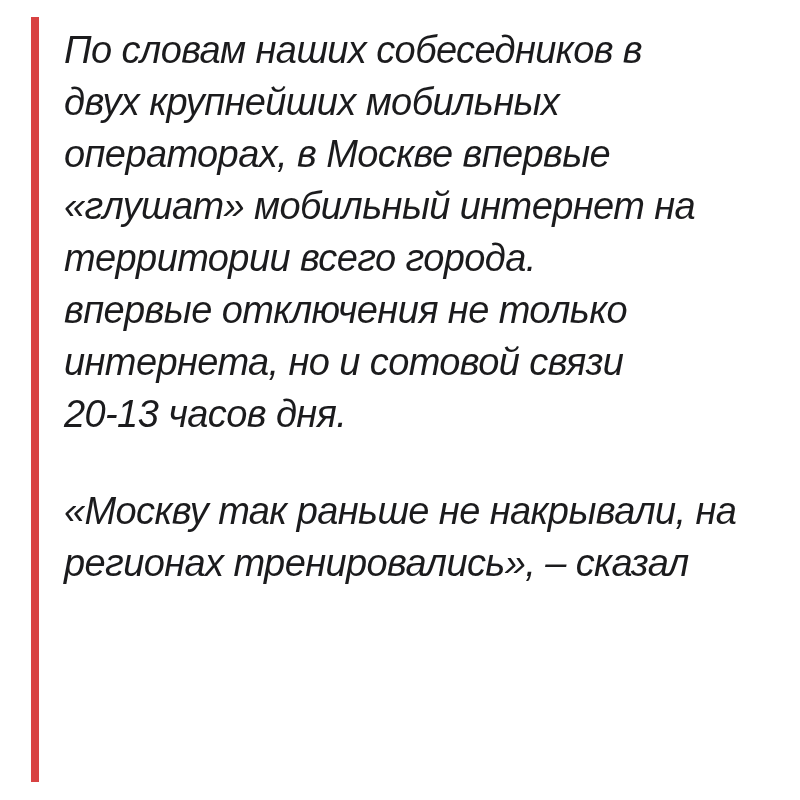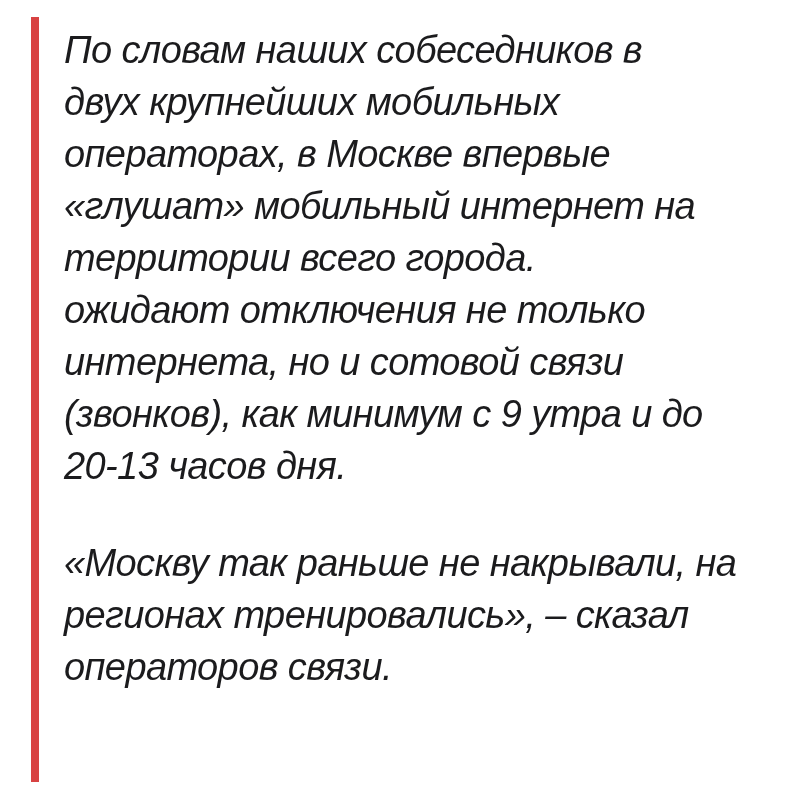--- a/index.html
+++ b/index.html
@@ -53,24 +53,22 @@
 
 <div class="quote-block">
   <div class="accent-bar" style="background: rgb(216, 66, 66);"></div>
   <div class="quote-text" style="color: rgb(27, 27, 29);">
       <div class="quote-paragraph">
         <div class="quote-line">По словам наших собеседников в</div>
         <div class="quote-line">двух крупнейших мобильных</div>
         <div class="quote-line">операторах, в Москве впервые</div>
         <div class="quote-line">«глушат» мобильный интернет на</div>
         <div class="quote-line">территории всего города.</div>
-        <div class="quote-line">ожидают отключения не только</div>
+        <div class="quote-line">впервые отключения не только</div>
         <div class="quote-line">интернета, но и сотовой связи</div>
-        <div class="quote-line">(звонков), как минимум с 9 утра и до</div>
         <div class="quote-line">20-13 часов дня.</div>
       </div>
       <div class="quote-paragraph">
         <div class="quote-line">«Москву так раньше не накрывали, на</div>
         <div class="quote-line">регионах тренировались», – сказал</div>
-        <div class="quote-line">операторов связи.</div>
       </div>
     </div>
 </div>
 
 </body></html>

